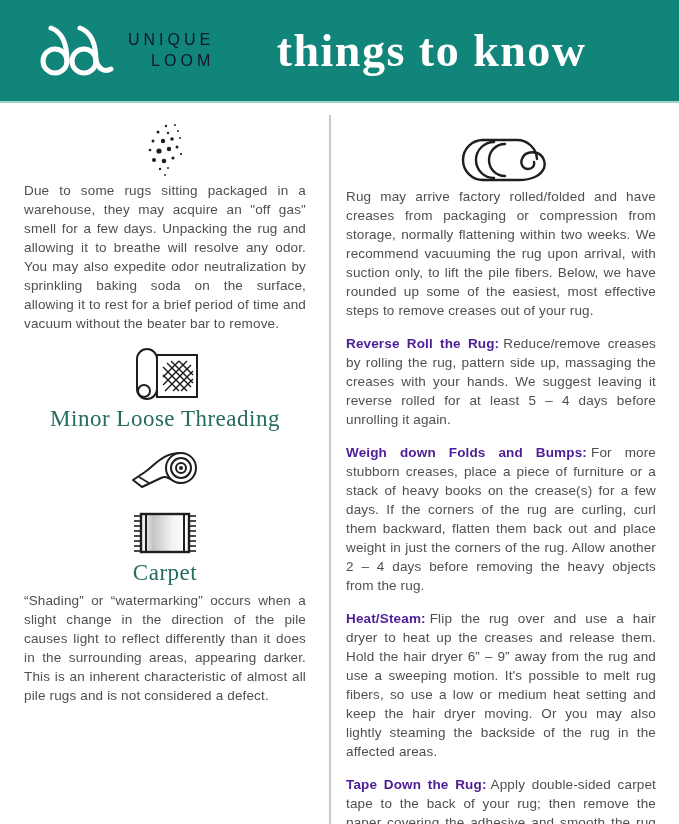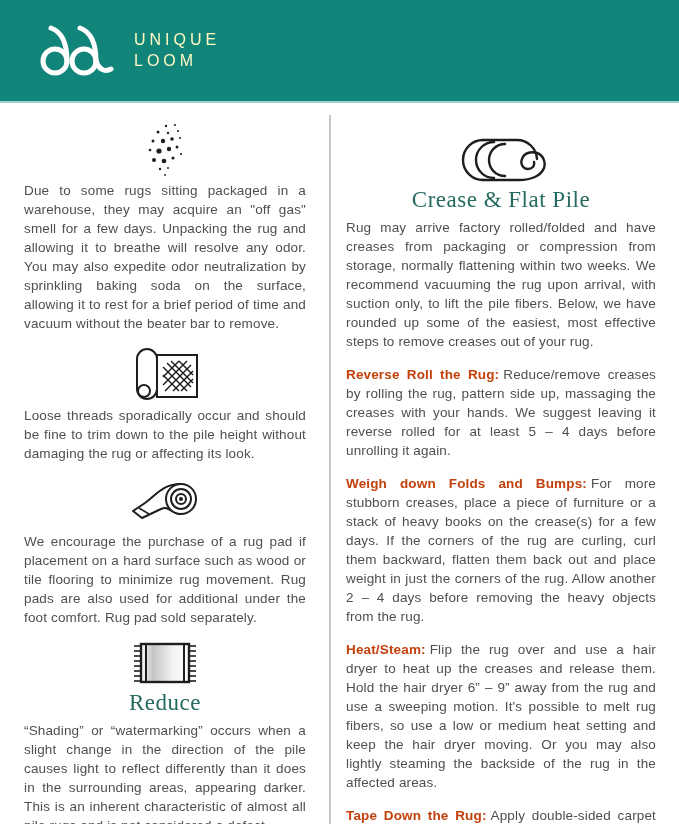--- a/index.html
+++ b/index.html
@@ -11,21 +11,21 @@
   }
   
   .header{
     height:103px;background:#12857B;
     display:flex;align-items:center;
     padding:0 26px 0 38px;box-sizing:border-box;
     border-bottom:2px solid #9fd4cd;
   }
   .logo-block{display:flex;align-items:center;flex:0 0 auto;}
   .brand-text{
-    color:#fef9c3;text-align:left;margin-left:20px;
+    color:#0f172a;text-align:right;margin-left:14px;
     font-size:16px;letter-spacing:4px;line-height:1.3;font-weight:400;
   }
   .brand-text span{display:block;}
   .page-title{
     flex:1;margin:0;text-align:center;color:#ffffff;
     font-family:"Liberation Serif", serif;font-weight:600;
     font-size:46px;letter-spacing:1.5px;padding-right:4px;
   }
   
   .content{display:flex;align-items:stretch;}
@@ -45,40 +45,41 @@
     font-family:"Liberation Serif", serif;color:#266B60;
     font-size:23px;font-weight:500;letter-spacing:.5px;
     margin:2px 0 5px;
   }
   .body-text{
     text-align:justify;color:#4f4f4f;
     font-size:13.5px;line-height:19px;letter-spacing:.15px;
     margin:4px;
   }
   .tip{margin-top:14px;}
-  .lead{font-weight:700;color:#c2410c;margin-right:4px;}
+  .lead{font-weight:700;color:#4c1d95;margin-right:4px;}
   svg{display:block;}
 </style>
 </head>
 <body>
 
 <div class="header">
   <div class="logo-block">
     <svg width="76" height="56" viewBox="0 0 76 56" fill="none" stroke="#ffffff" stroke-width="5" stroke-linecap="round">
       <circle cx="17" cy="38" r="12"></circle>
       <path d="M29 38 C29 20 24 9 13 5"></path>
       <circle cx="46" cy="38" r="12"></circle>
       <path d="M58 38 C58 20 53 9 42 5"></path>
       <path d="M58 38 C60 45 66 50 73 46"></path>
     </svg>
     <div class="brand-text">
       <span>UNIQUE</span>
       <span>LOOM</span>
     </div>
   </div>
+  <h1 class="page-title">things to know</h1>
 </div>
 
 <div class="content">
 
   <div class="col-left">
 
     <div class="section">
       <div class="icon-wrap">
         <svg width="48" height="54" viewBox="0 0 48 54" fill="#1e1e1e">
           <circle cx="25" cy="3" r="1.2"></circle>
@@ -119,35 +120,34 @@
             <path d="M39 17 L63 41"></path>
               <path d="M35 21 L59 45"></path>
               <path d="M35 29 L51 45"></path>
               <path d="M43 15 L65 37"></path>
               <path d="M51 15 L65 29"></path>
           </g>
           <path d="M9 13 a10 10 0 0 1 20 0 v30 a10 10 0 0 1 -20 0 z" fill="#ffffff"></path>
           <circle cx="16" cy="45" r="6" fill="#ffffff"></circle>
         </svg>
       </div>
-      <p class="body-text">Loose threads sporadically occur and should be fine to trim down to the pile height without damaging the rug or affecting its look.</p>
+      <h2>Minor Loose Threading</h2>
     </div>
 
     <div class="section">
       <div class="icon-wrap">
         <svg width="72" height="52" viewBox="0 0 72 52" fill="none" stroke="#1e1e1e" stroke-width="2" stroke-linejoin="round">
           <path d="M52 8 C34 8 28 18 16 27 L4 35 L13 42 L32 33 C40 29 42 38 52 38" fill="#ffffff"></path>
           <path d="M10 32 L20 38" stroke-width="1.5"></path>
           <circle cx="52" cy="23" r="15" fill="#ffffff"></circle>
           <circle cx="52" cy="23" r="10"></circle>
           <circle cx="52" cy="23" r="5"></circle>
           <circle cx="52" cy="23" r="1" fill="#1e1e1e"></circle>
         </svg>
       </div>
-      <p class="body-text">We encourage the purchase of a rug pad if placement on a hard surface such as wood or tile flooring to minimize rug movement. Rug pads are also used for additional under the foot comfort. Rug pad sold separately.</p>
     </div>
 
     <div class="section">
       <div class="icon-wrap">
         <svg width="66" height="46" viewBox="0 0 66 46">
           <defs>
             <linearGradient id="shgrad" x1="0" y1="0" x2="1" y2="0">
               <stop offset="0" stop-color="#ffffff"></stop>
               <stop offset="0.25" stop-color="#c4c4c4"></stop>
               <stop offset="0.65" stop-color="#f3f3f3"></stop>
@@ -170,40 +170,39 @@
               <path d="M58 11 H64"></path>
               <path d="M58 16 H64"></path>
               <path d="M58 21 H64"></path>
               <path d="M58 26 H64"></path>
               <path d="M58 31 H64"></path>
               <path d="M58 36 H64"></path>
               <path d="M58 41 H64"></path>
           </g>
         </svg>
       </div>
-      <h2>Reduce</h2>
+      <h2>Carpet</h2>
       <p class="body-text">“Shading” or “watermarking” occurs when a slight change in the direction of the pile causes light to reflect differently than it does in the surrounding areas, appearing darker. This is an inherent characteristic of almost all pile rugs and is not considered a defect.</p>
     </div>
 
   </div>
 
   <div class="v-divider"></div>
 
   <div class="col-right">
     <div class="section">
       <div class="icon-wrap">
         <svg width="96" height="48" viewBox="0 0 96 48" fill="none" stroke="#1e1e1e" stroke-width="2.4" stroke-linecap="round" stroke-linejoin="round">
           <path d="M30 5 A 20 20 0 0 0 30 45"></path>
           <path d="M41 7 A 17 17 0 0 0 41 43"></path>
           <path d="M52 9 A 14 14 0 0 0 52 41"></path>
           <path d="M30 5 H 64 A 20 20 0 0 1 84 24"></path>
           <path d="M30 45 H 66 C 78 45 88 41 91 33 C 93 27 90 20 84 18 C 78 16 71 18 69 24 C 67 29 70 34 75 34 C 79 34 82 31 81 27"></path>
         </svg>
       </div>
-      <h2>Crease &amp; Flat Pile</h2>
       <p class="body-text">Rug may arrive factory rolled/folded and have creases from packaging or compression from storage, normally flattening within two weeks. We recommend vacuuming the rug upon arrival, with suction only, to lift the pile fibers. Below, we have rounded up some of the easiest, most effective steps to remove creases out of your rug.</p>
 
       <p class="body-text tip"><span class="lead">Reverse Roll the Rug:</span><span>Reduce/remove creases by rolling the rug, pattern side up, massaging the creases with your hands. We suggest leaving it reverse rolled for at least 5 – 4 days before unrolling it again.</span></p>
 
       <p class="body-text tip"><span class="lead">Weigh down Folds and Bumps:</span><span>For more stubborn creases, place a piece of furniture or a stack of heavy books on the crease(s) for a few days. If the corners of the rug are curling, curl them backward, flatten them back out and place weight in just the corners of the rug. Allow another 2 – 4 days before removing the heavy objects from the rug.</span></p>
 
       <p class="body-text tip"><span class="lead">Heat/Steam:</span><span>Flip the rug over and use a hair dryer to heat up the creases and release them. Hold the hair dryer 6” – 9” away from the rug and use a sweeping motion. It's possible to melt rug fibers, so use a low or medium heat setting and keep the hair dryer moving. Or you may also lightly steaming the backside of the rug in the affected areas.</span></p>
 
       <p class="body-text tip"><span class="lead">Tape Down the Rug:</span><span>Apply double-sided carpet tape to the back of your rug; then remove the paper covering the adhesive and smooth the rug over the floor. Press the tape down firmly, smoothing it as you go. Carpet tape works on hard floors and on existing wall-to-wall carpet, holding your rug in place. If you have laminate flooring, purchase a less adhesive double-sided tape to prevent the laminate from buckling or otherwise being damaged.</span></p>
     </div>

